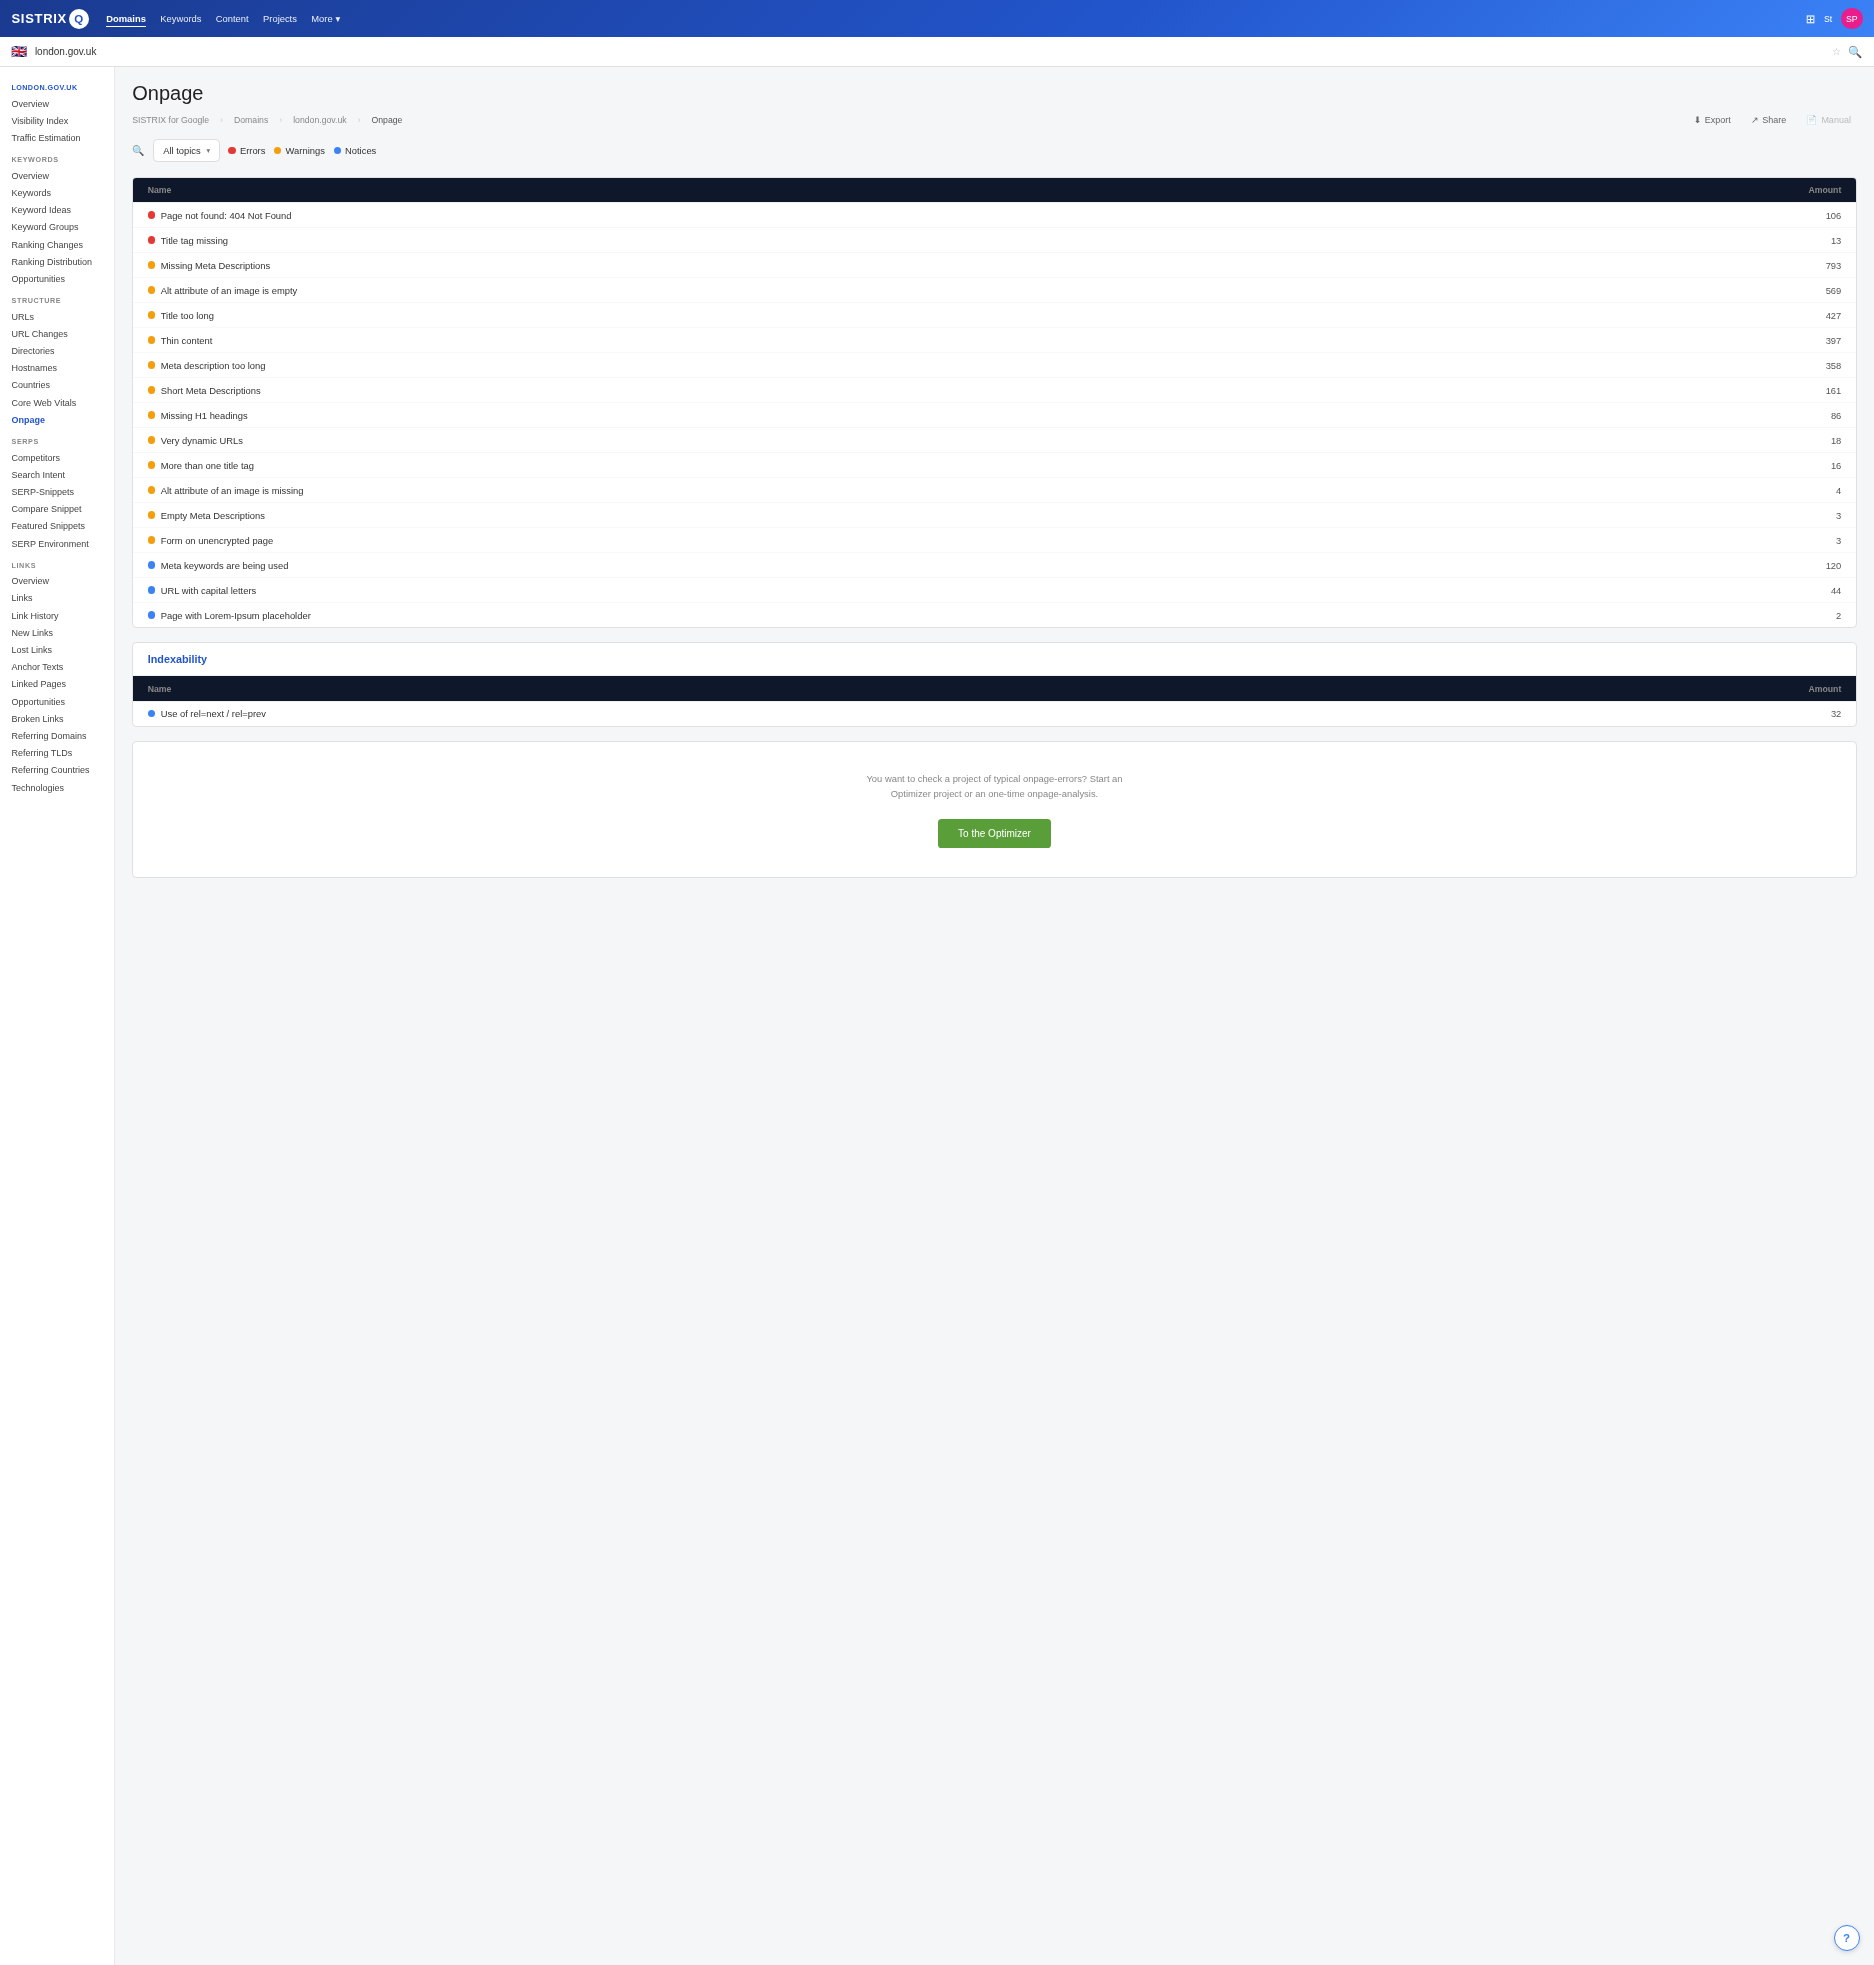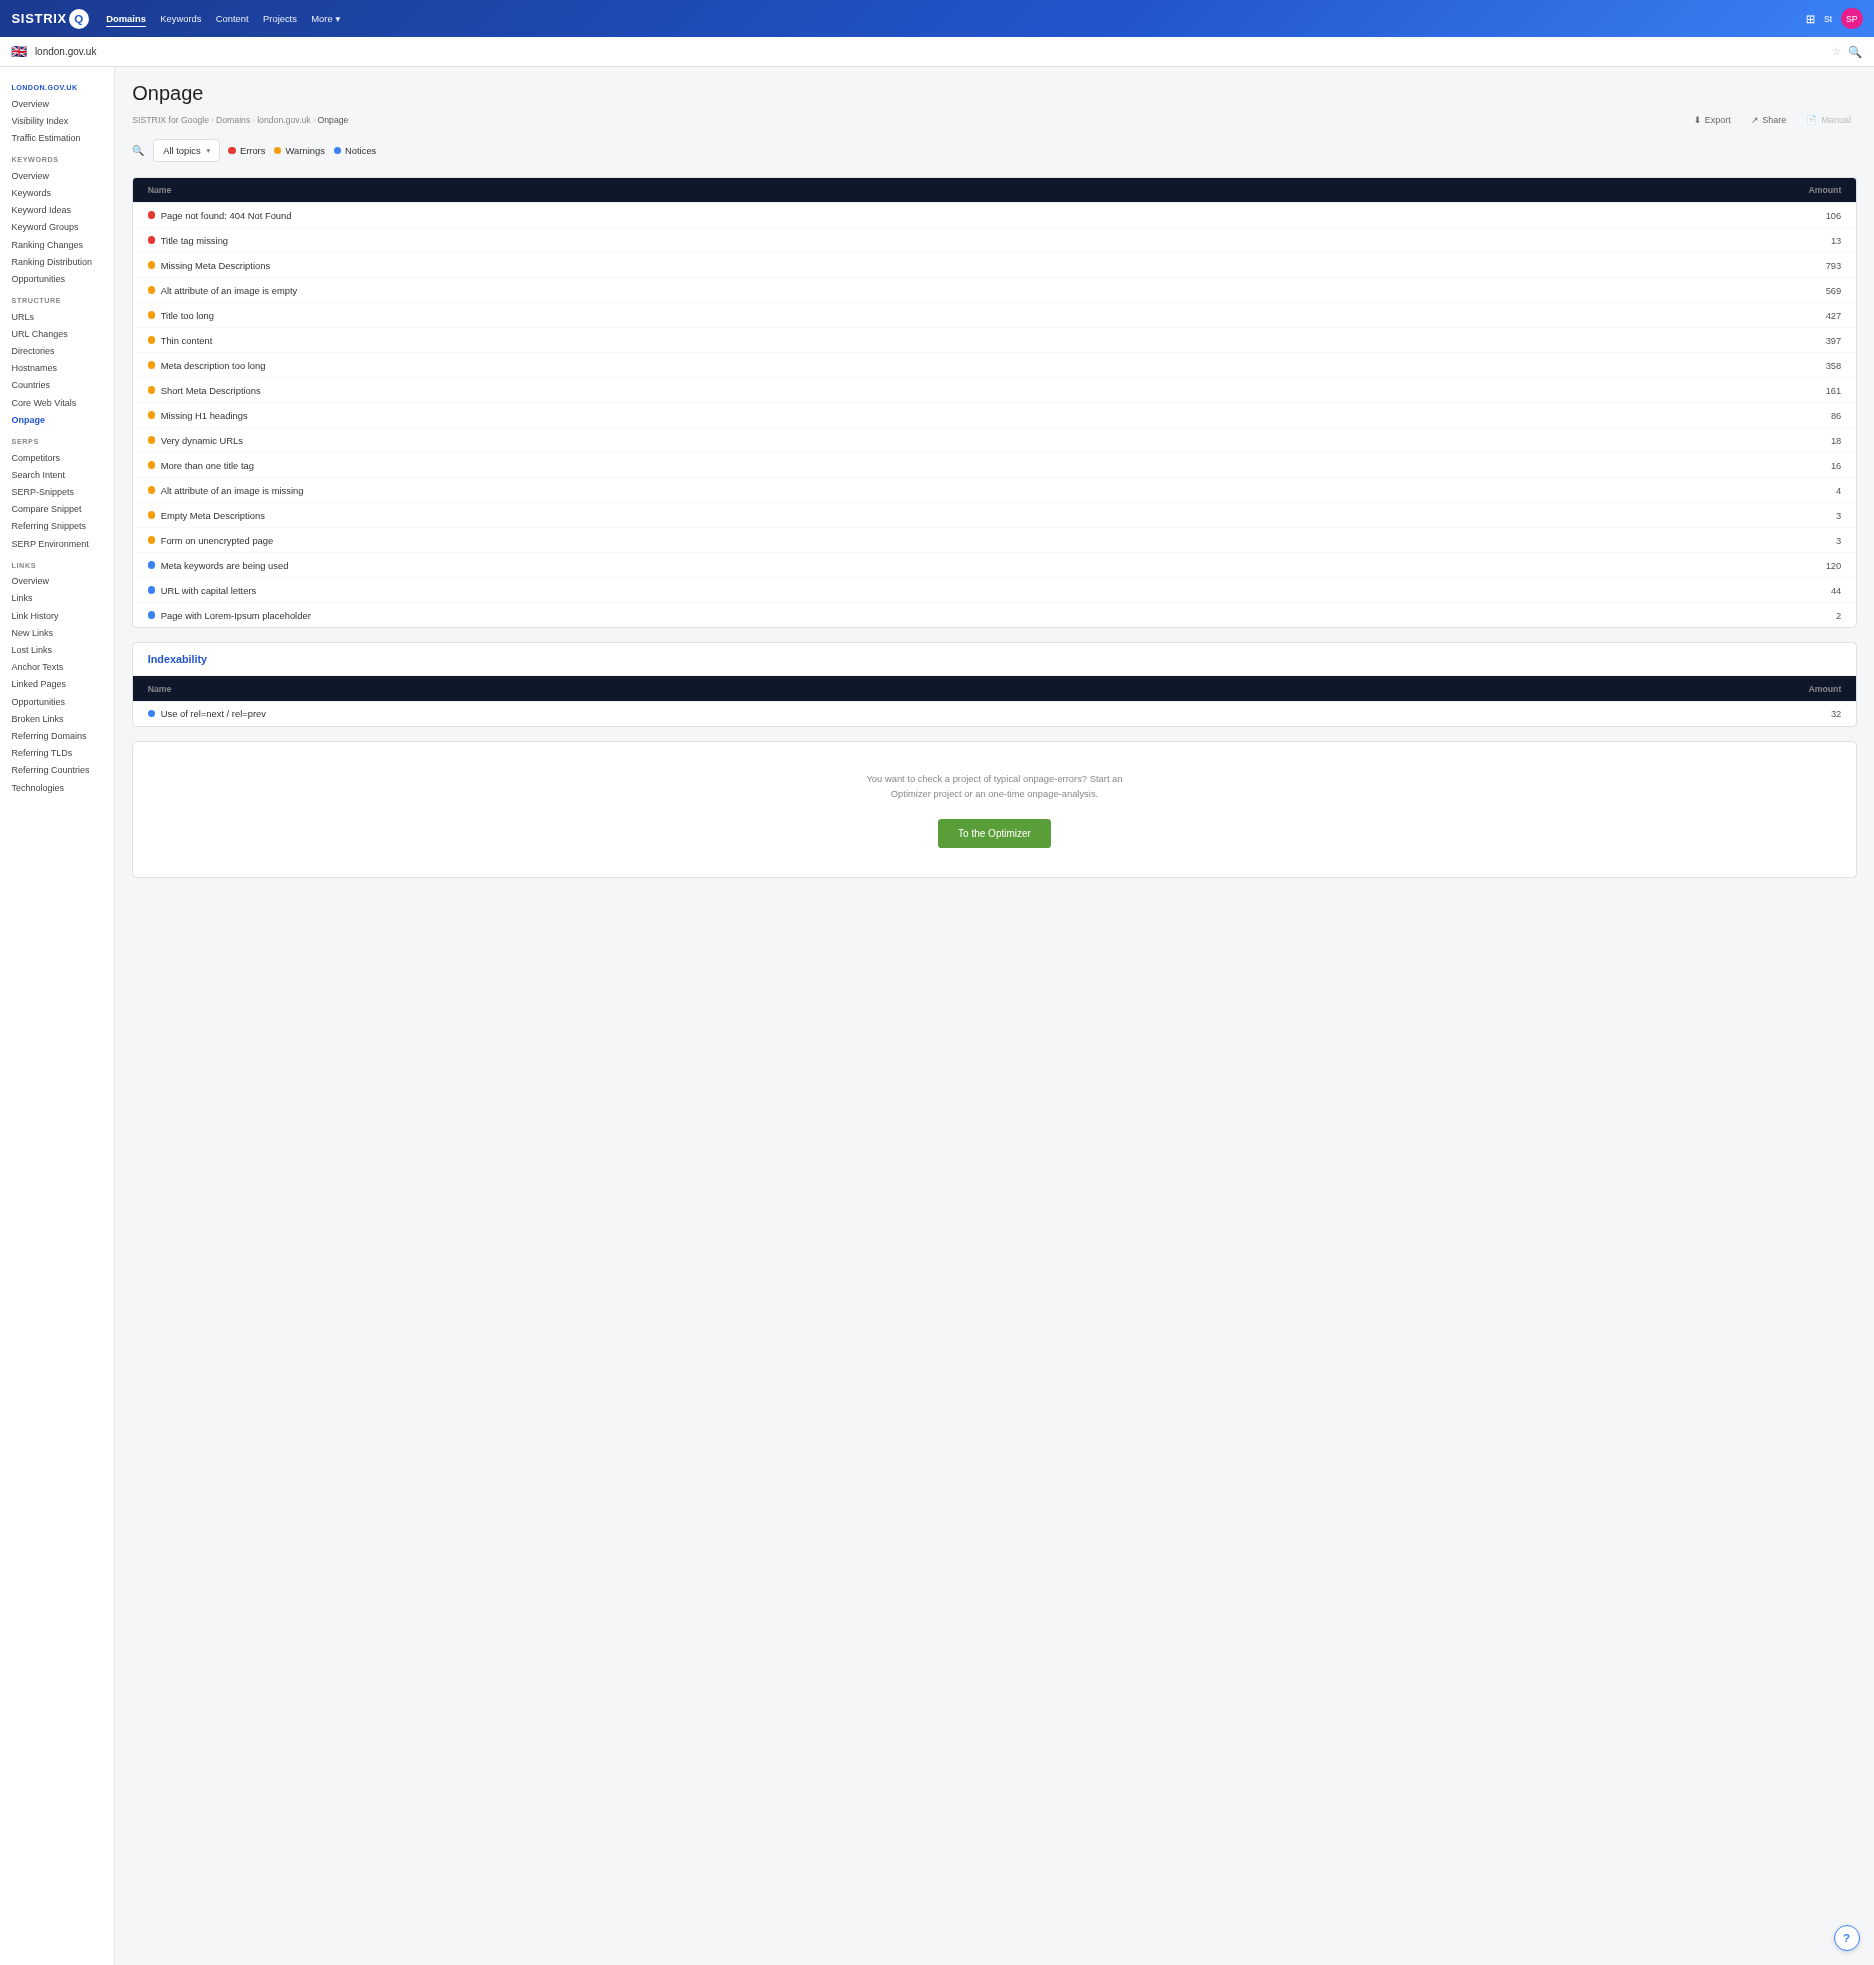--- a/index.html
+++ b/index.html
@@ -34,21 +34,21 @@
     .sidebar-section-title { font-size: 7.2px; font-weight: 700; color: #888; letter-spacing: 0.6px; padding: 8.7px 11.5px 2.9px; text-transform: uppercase; }
     .sidebar-item { padding: 3.6px 11.5px; font-size: 9px; color: #444; cursor: pointer; }
     .sidebar-item.active { color: #2255cc; font-weight: 600; }
     .sidebar-domain { padding: 5.8px 11.5px 2.9px; font-size: 7.2px; font-weight: 700; color: #2255cc; letter-spacing: 0.4px; text-transform: uppercase; }
 
     
     .main { flex: 1; padding: 14.4px 17.3px; }
 
     
     .page-title { font-size: 20px; font-weight: 300; color: #222; margin-bottom: 7.2px; }
-    .breadcrumb { display: flex; align-items: center; gap: 2px; font-size: 8.7px; color: #888; margin-bottom: 11.5px; }
+    .breadcrumb { display: flex; align-items: center; gap: 11px; font-size: 8.7px; color: #888; margin-bottom: 11.5px; }
     .breadcrumb-sep { color: #ccc; }
     .breadcrumb-link { color: #888; cursor: pointer; }
     .breadcrumb-current { color: #555; }
     .toolbar-btn { display: flex; align-items: center; gap: 3.6px; font-size: 9px; color: #666; cursor: pointer; padding: 2.9px 5.8px; border-radius: 2.9px; }
 
     
     .filter-bar { display: flex; align-items: center; gap: 8.7px; margin-bottom: 14.4px; }
     .filter-dropdown { display: flex; align-items: center; gap: 5.8px; border: 0.7px solid #ddd; border-radius: 4.3px; padding: 5px 8.7px; font-size: 9.4px; cursor: pointer; background: white; }
     .filter-chevron { color: #777; font-size: 7.2px; }
     .filter-search { color: #888; font-size: 10px; }
@@ -135,21 +135,21 @@
     <div class="sidebar-item">Hostnames</div>
     <div class="sidebar-item">Countries</div>
     <div class="sidebar-item">Core Web Vitals</div>
     <div class="sidebar-item active">Onpage</div>
 
     <div class="sidebar-section-title">SERPS</div>
     <div class="sidebar-item">Competitors</div>
     <div class="sidebar-item">Search Intent</div>
     <div class="sidebar-item">SERP-Snippets</div>
     <div class="sidebar-item">Compare Snippet</div>
-    <div class="sidebar-item">Referring Snippets</div>
+    <div class="sidebar-item">Featured Snippets</div>
     <div class="sidebar-item">SERP Environment</div>
 
     <div class="sidebar-section-title">LINKS</div>
     <div class="sidebar-item">Overview</div>
     <div class="sidebar-item">Links</div>
     <div class="sidebar-item">Link History</div>
     <div class="sidebar-item">New Links</div>
     <div class="sidebar-item">Lost Links</div>
     <div class="sidebar-item">Anchor Texts</div>
     <div class="sidebar-item">Linked Pages</div>

